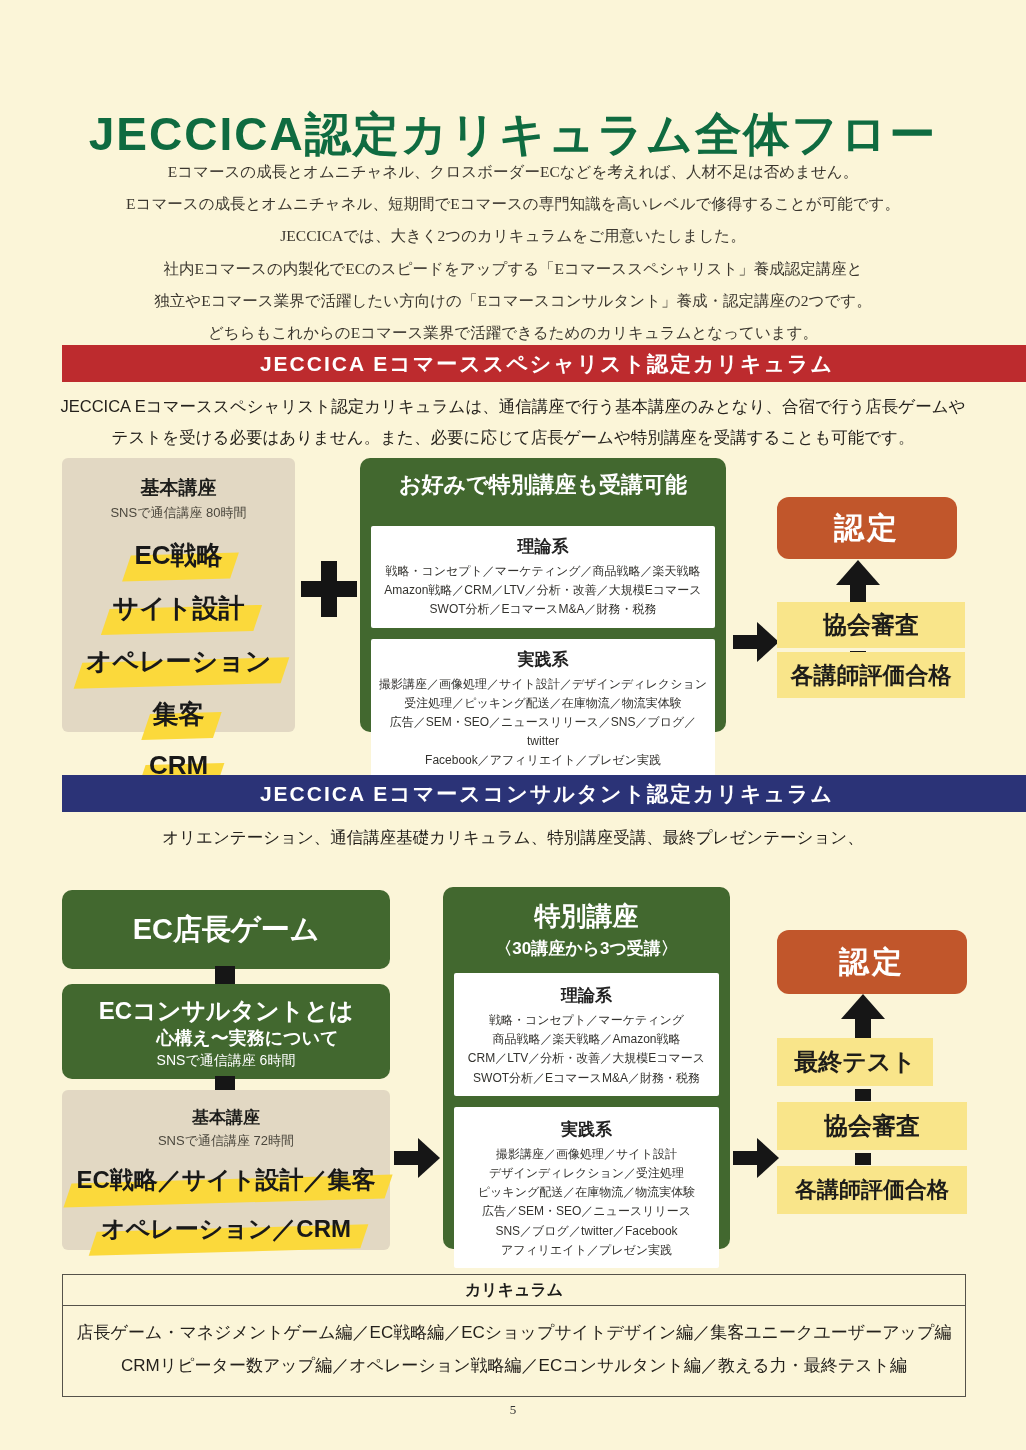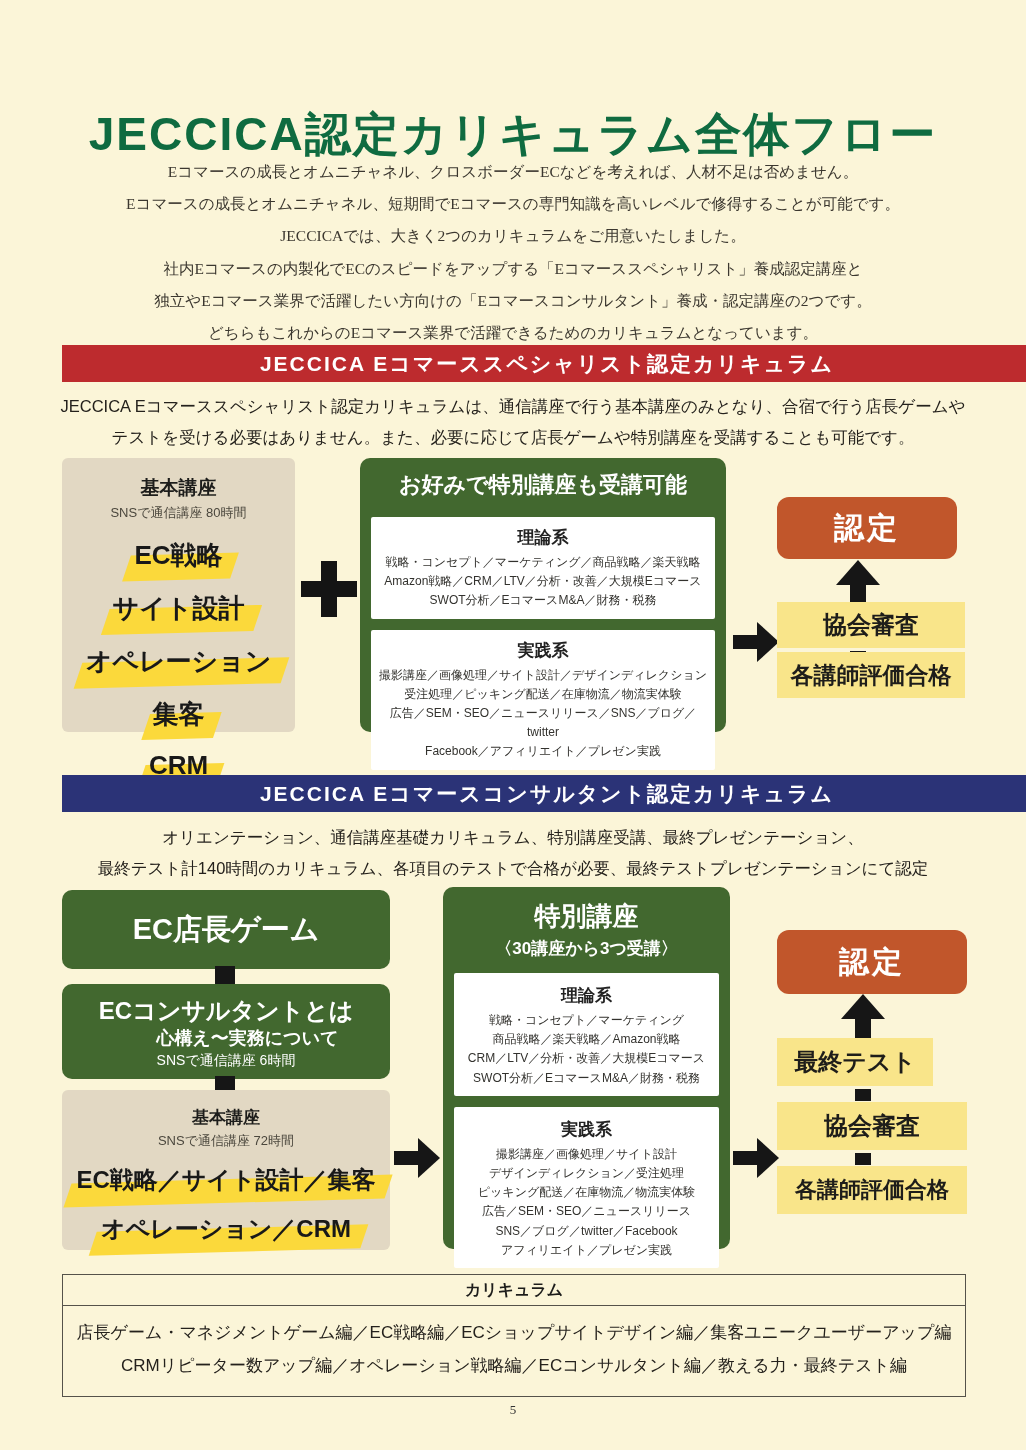--- a/index.html
+++ b/index.html
@@ -100,21 +100,21 @@
       <div><span class="hl"><b>サイト設計</b></span></div>
       <div><span class="hl"><b>オペレーション</b></span></div>
       <div><span class="hl"><b>集客</b></span></div>
       <div><span class="hl"><b>CRM</b></span></div>
     </div>
   </div>
 
   <div class="plus"></div>
 
   <div class="greenbox" style="left:360px;top:458px;width:366px;height:274px;box-sizing:border-box;padding-top:12px;">
-    <div style="font-size:22px;font-weight:bold;margin-bottom:17px;">お好みで特別講座も受講可能</div>
+    <div style="font-size:22px;font-weight:bold;margin-bottom:26px;">お好みで特別講座も受講可能</div>
     <div class="whitebox">
       <div class="wb-title">理論系</div>
       <div class="wb-line">戦略・コンセプト／マーケティング／商品戦略／楽天戦略</div>
       <div class="wb-line">Amazon戦略／CRM／LTV／分析・改善／大規模Eコマース</div>
       <div class="wb-line">SWOT分析／EコマースM&amp;A／財務・税務</div>
     </div>
     <div class="whitebox">
       <div class="wb-title">実践系</div>
       <div class="wb-line">撮影講座／画像処理／サイト設計／デザインディレクション</div>
       <div class="wb-line">受注処理／ピッキング配送／在庫物流／物流実体験</div>
@@ -127,21 +127,20 @@
 
   <div class="orange" style="left:777px;top:497px;width:180px;height:62px;line-height:62px;">認定</div>
   <div class="arr-u h56" style="left:836px;top:560px;height:56px;"></div>
   <div class="ybox" style="left:777px;top:602px;width:188px;height:46px;line-height:46px;font-size:24px;">協会審査</div>
   <div class="sq" style="left:850px;top:651px;width:16px;height:12px;"></div>
   <div class="ybox" style="left:777px;top:652px;width:188px;height:46px;line-height:46px;font-size:23px;">各講師評価合格</div>
 
   <div class="banner blue">JECCICA Eコマースコンサルタント認定カリキュラム</div>
   <div class="sec-desc s2">
     <div>オリエンテーション、通信講座基礎カリキュラム、特別講座受講、最終プレゼンテーション、</div>
-    <div>最終テスト計140時間のカリキュラム、各項目のテストで合格が必要、最終テストプレゼンテーションにて認定</div>
   </div>
 
   <div class="greenbox" style="left:62px;top:890px;width:328px;height:79px;line-height:79px;font-size:29px;font-weight:bold;">EC店長ゲーム</div>
   <div class="sq" style="left:215px;top:966px;width:20px;height:20px;"></div>
   <div class="greenbox" style="left:62px;top:984px;width:328px;height:95px;box-sizing:border-box;padding-top:13px;">
     <div style="font-size:24px;font-weight:bold;line-height:1.2;">ECコンサルタントとは</div>
     <div style="font-size:18px;font-weight:bold;line-height:1.35;padding-left:43px;">心構え〜実務について</div>
     <div style="font-size:14px;line-height:1.5;">SNSで通信講座 6時間</div>
   </div>
   <div class="sq" style="left:215px;top:1076px;width:20px;height:17px;"></div>

